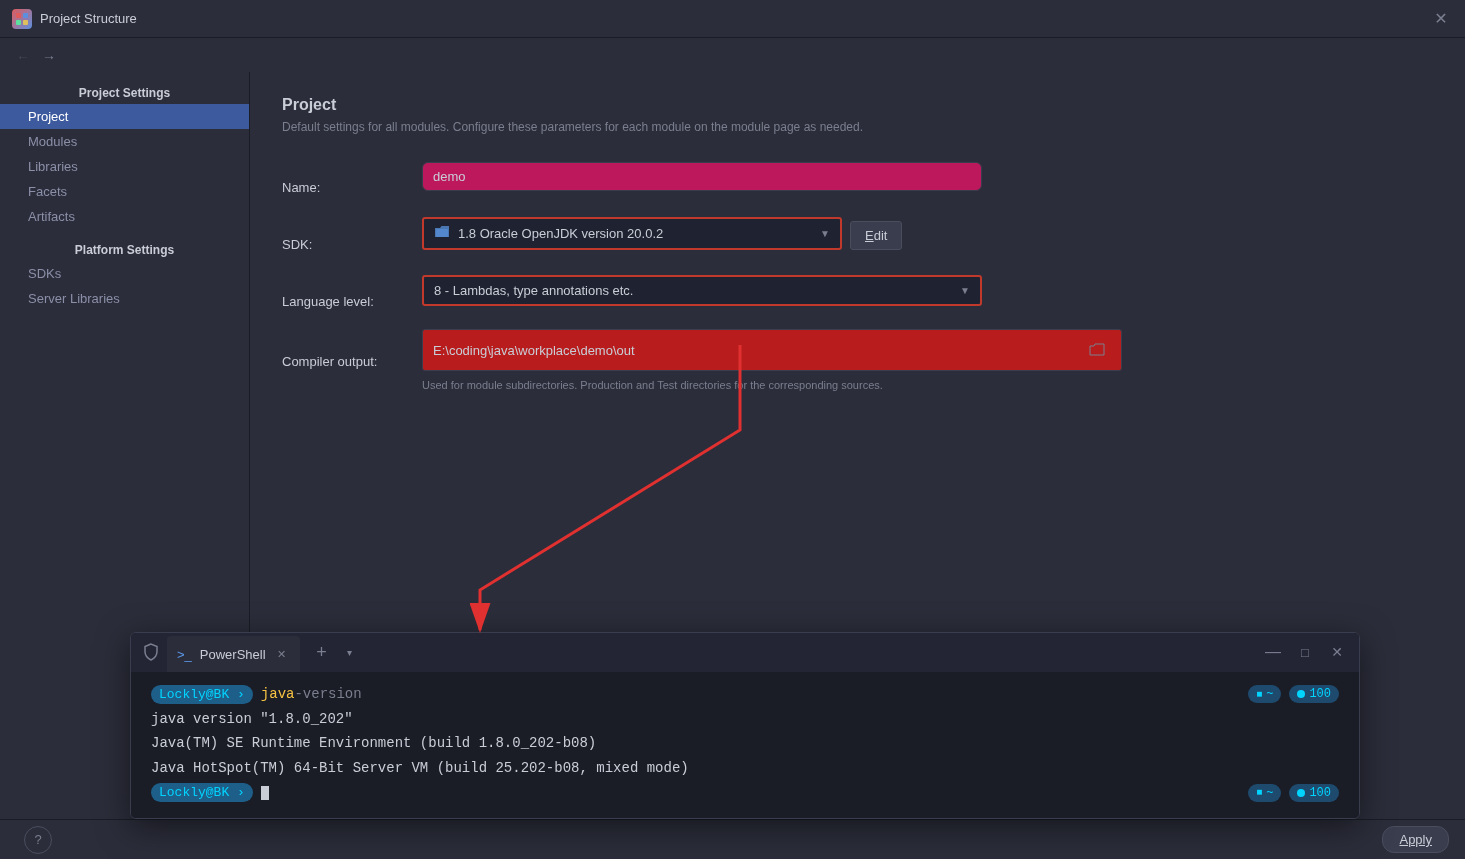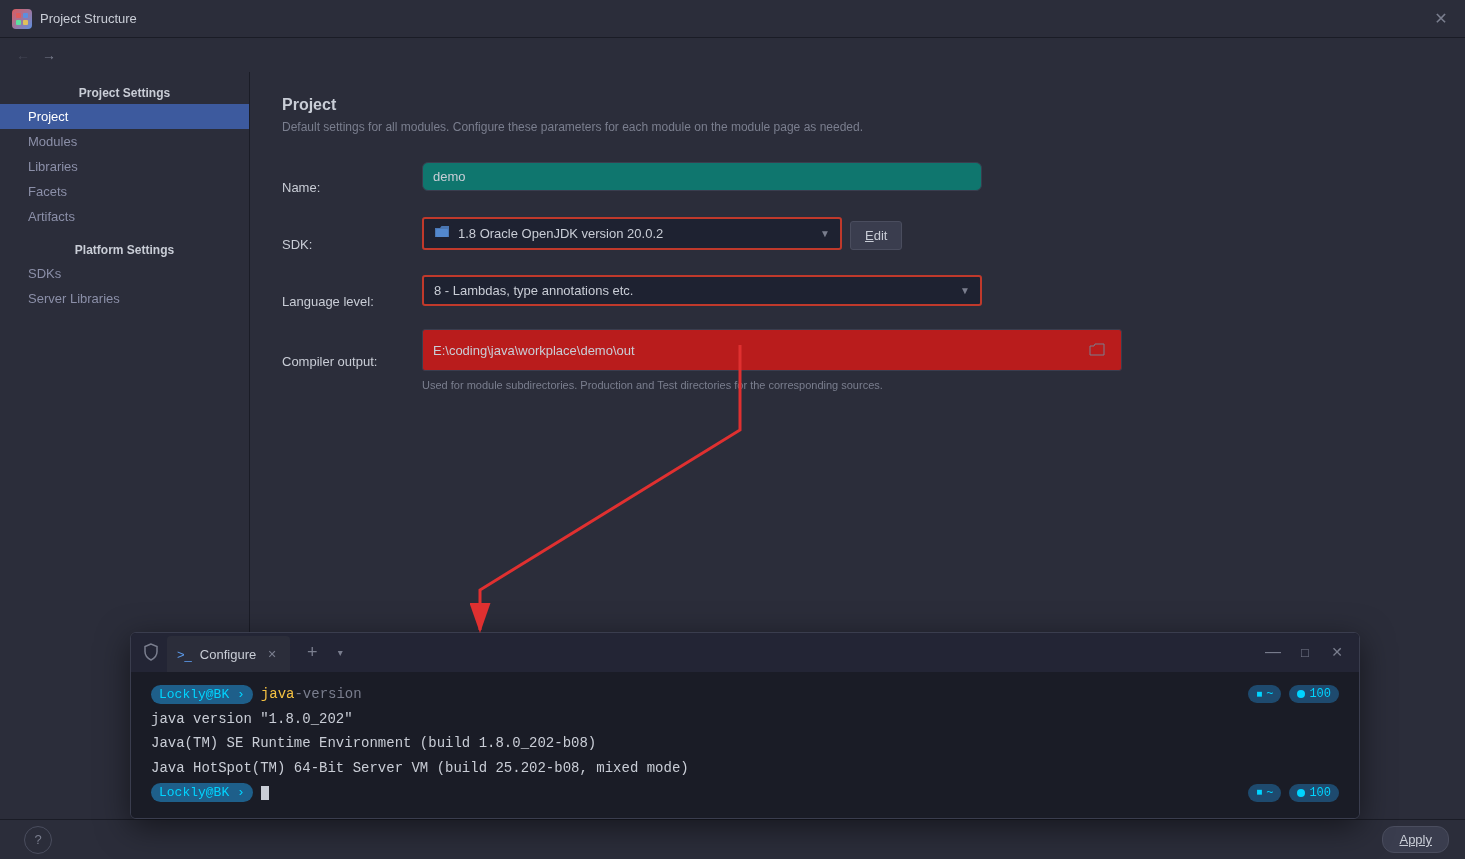--- a/index.html
+++ b/index.html
@@ -138,21 +138,21 @@
     }
     .form-label {
       color: #c9cdd6;
       font-size: 13px;
       width: 140px;
       flex-shrink: 0;
       margin-top: 22px;
     }
     .form-input {
       flex: 1;
-      background: #0f766e;
+      background: #be185d;
       border: 1px solid #3a3d4e;
       border-radius: 6px;
       padding: 6px 10px;
       color: #c9cdd6;
       font-size: 13px;
       outline: none;
       max-width: 560px;
     }
 
     
@@ -553,21 +553,21 @@
   <div class="terminal-overlay">
 
     <div class="terminal-title-bar">
       <div class="terminal-shield-icon">
         <svg width="16" height="18" viewBox="0 0 16 18" fill="none">
           <path d="M8 1L2 3.5v5C2 12.5 5 15.5 8 17c3-1.5 6-4.5 6-8.5v-5L8 1z" stroke="#7a7e8e" stroke-width="1.5" fill="none"></path>
         </svg>
       </div>
       <div class="terminal-tab">
         <span class="terminal-tab-icon">&gt;_</span>
-        <span>Configure</span>
+        <span>PowerShell</span>
         <div class="terminal-tab-close">✕</div>
       </div>
       <div class="terminal-action-btn" style="font-size:18px; margin-left:4px;">+</div>
       <div class="terminal-dropdown-btn">▾</div>
 
       <div class="terminal-actions">
         <div class="terminal-action-btn">—</div>
         <div class="terminal-action-btn" style="font-size:13px;">□</div>
         <div class="terminal-action-btn" style="font-size:14px;">✕</div>
       </div>

